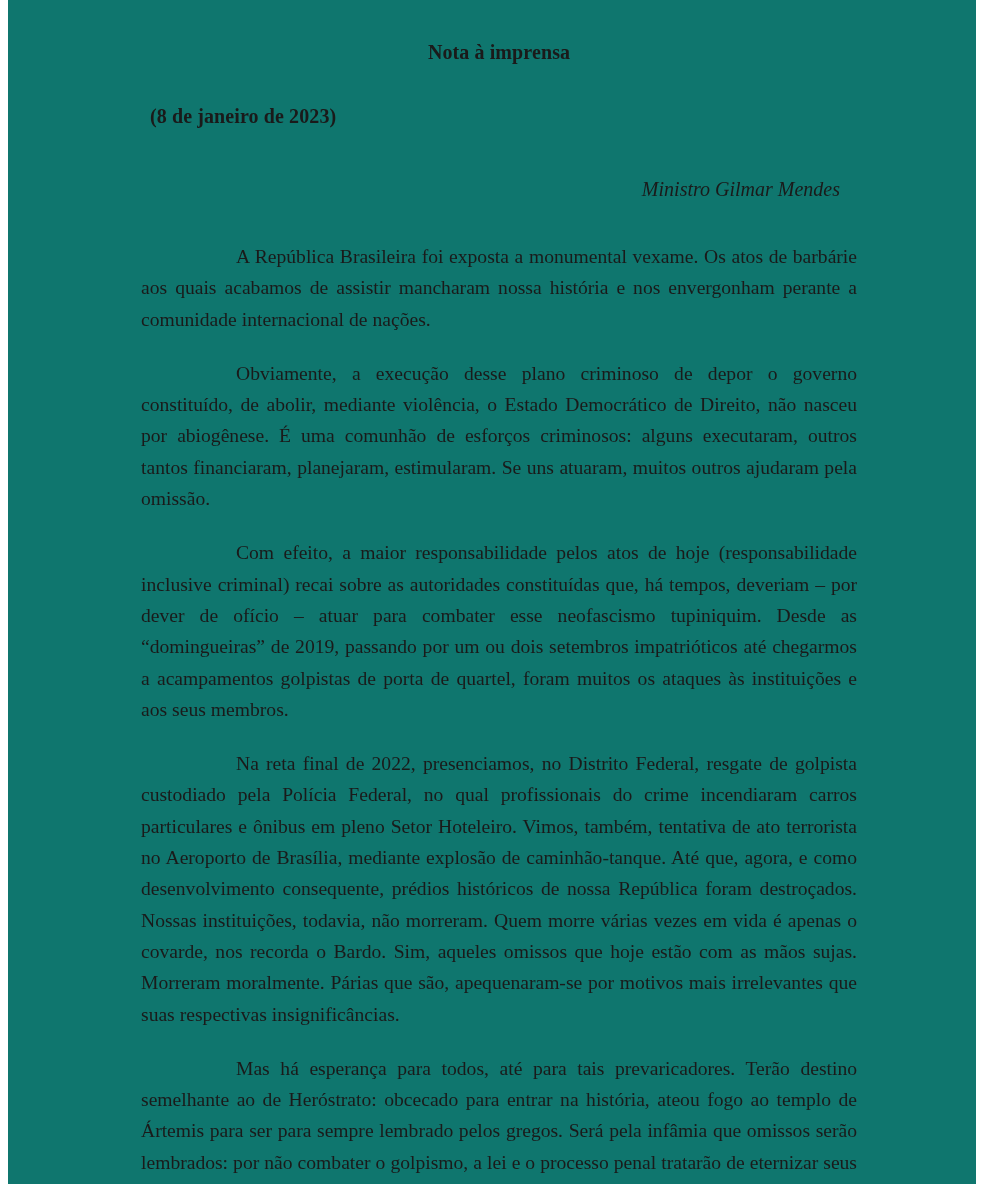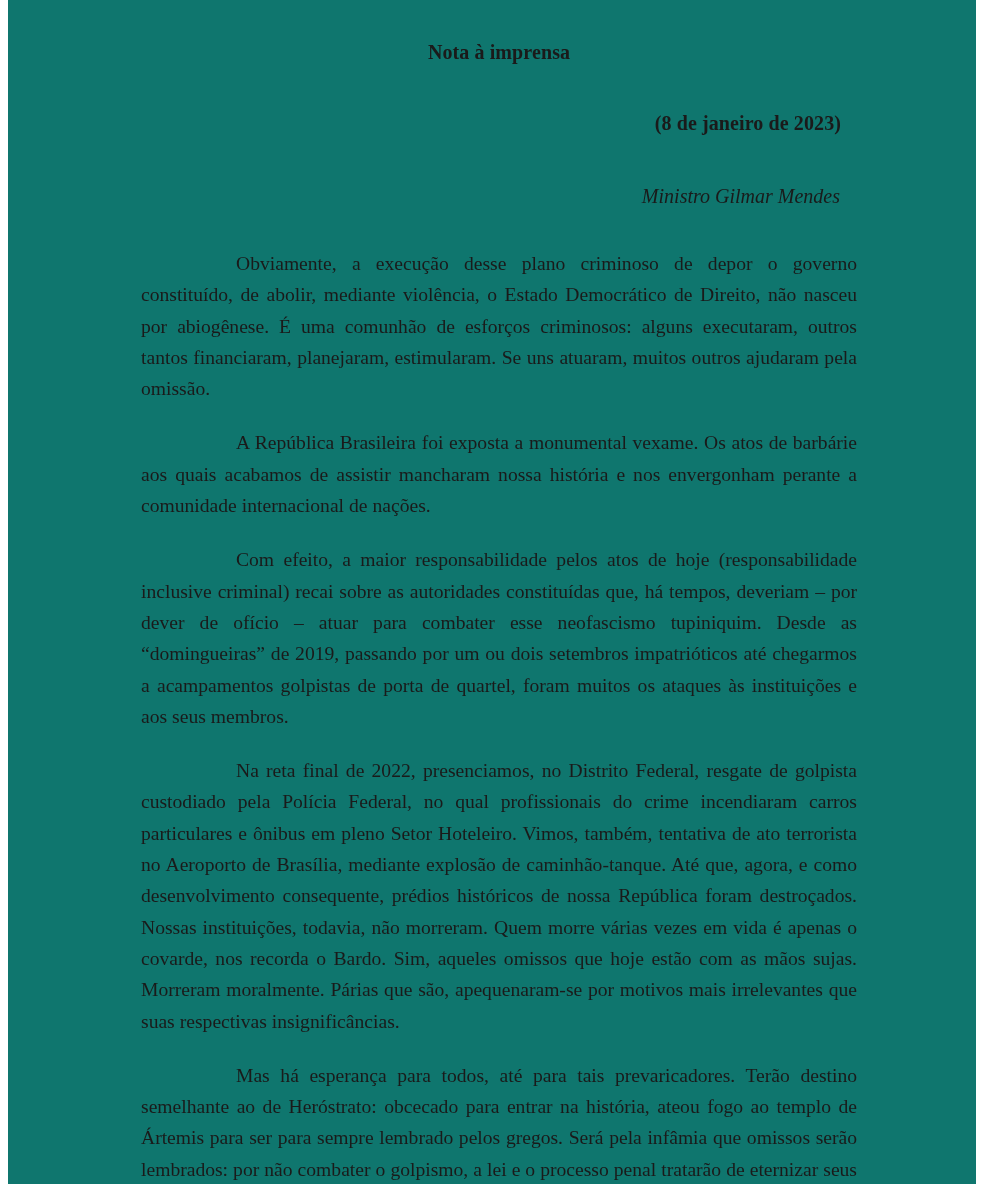--- a/index.html
+++ b/index.html
@@ -30,25 +30,25 @@
   .doc-title {
     text-align: center;
     font-weight: bold;
     font-size: 20px;
     letter-spacing: 0.1px;
     margin: 0;
     padding-top: 40px;
     line-height: 1.2;
   }
   .doc-subtitle {
-    text-align: right;
+    text-align: left;
     font-weight: bold;
     font-size: 20px;
     letter-spacing: 0.1px;
-    margin: 16px;
+    margin: 9px;
     padding-top: 31px;
     line-height: 1.2;
   }
   .byline {
     text-align: right;
     font-style: italic;
     font-size: 20px;
     margin: 16px;
     padding-top: 33px;
     padding-right: 1px;
@@ -82,21 +82,21 @@
 <div class="page">
   <div class="content">
 
     <h1 class="doc-title">Nota à imprensa</h1>
 
     <h2 class="doc-subtitle">(8 de janeiro de 2023)</h2>
 
     <p class="byline">Ministro Gilmar Mendes</p>
 
     <div class="paragraphs" id="para-list">
+        <p class="body-text">A República Brasileira foi exposta a monumental vexame. Os atos de barbárie aos quais acabamos de assistir mancharam nossa história e nos envergonham perante a comunidade internacional de nações.</p>
         <p class="body-text">Obviamente, a execução desse plano criminoso de depor o governo constituído, de abolir, mediante violência, o Estado Democrático de Direito, não nasceu por abiogênese. É uma comunhão de esforços criminosos: alguns executaram, outros tantos financiaram, planejaram, estimularam. Se uns atuaram, muitos outros ajudaram pela omissão.</p>
-        <p class="body-text">A República Brasileira foi exposta a monumental vexame. Os atos de barbárie aos quais acabamos de assistir mancharam nossa história e nos envergonham perante a comunidade internacional de nações.</p>
         <p class="body-text">Com efeito, a maior responsabilidade pelos atos de hoje (responsabilidade inclusive criminal) recai sobre as autoridades constituídas que, há tempos, deveriam – por dever de ofício – atuar para combater esse neofascismo tupiniquim. Desde as “domingueiras” de 2019, passando por um ou dois setembros impatrióticos até chegarmos a acampamentos golpistas de porta de quartel, foram muitos os ataques às instituições e aos seus membros.</p>
         <p class="body-text">Na reta final de 2022, presenciamos, no Distrito Federal, resgate de golpista custodiado pela Polícia Federal, no qual profissionais do crime incendiaram carros particulares e ônibus em pleno Setor Hoteleiro. Vimos, também, tentativa de ato terrorista no Aeroporto de Brasília, mediante explosão de caminhão-tanque. Até que, agora, e como desenvolvimento consequente, prédios históricos de nossa República foram destroçados. Nossas instituições, todavia, não morreram. Quem morre várias vezes em vida é apenas o covarde, nos recorda o Bardo. Sim, aqueles omissos que hoje estão com as mãos sujas. Morreram moralmente. Párias que são, apequenaram-se por motivos mais irrelevantes que suas respectivas insignificâncias.</p>
         <p class="body-text">Mas há esperança para todos, até para tais prevaricadores. Terão destino semelhante ao de Heróstrato: obcecado para entrar na história, ateou fogo ao templo de Ártemis para ser para sempre lembrado pelos gregos. Será pela infâmia que omissos serão lembrados: por não combater o golpismo, a lei e o processo penal tratarão de eternizar seus nomes – no rol dos culpados.</p>
       </div>
 
   </div>
 </div>
 
 </body></html>

